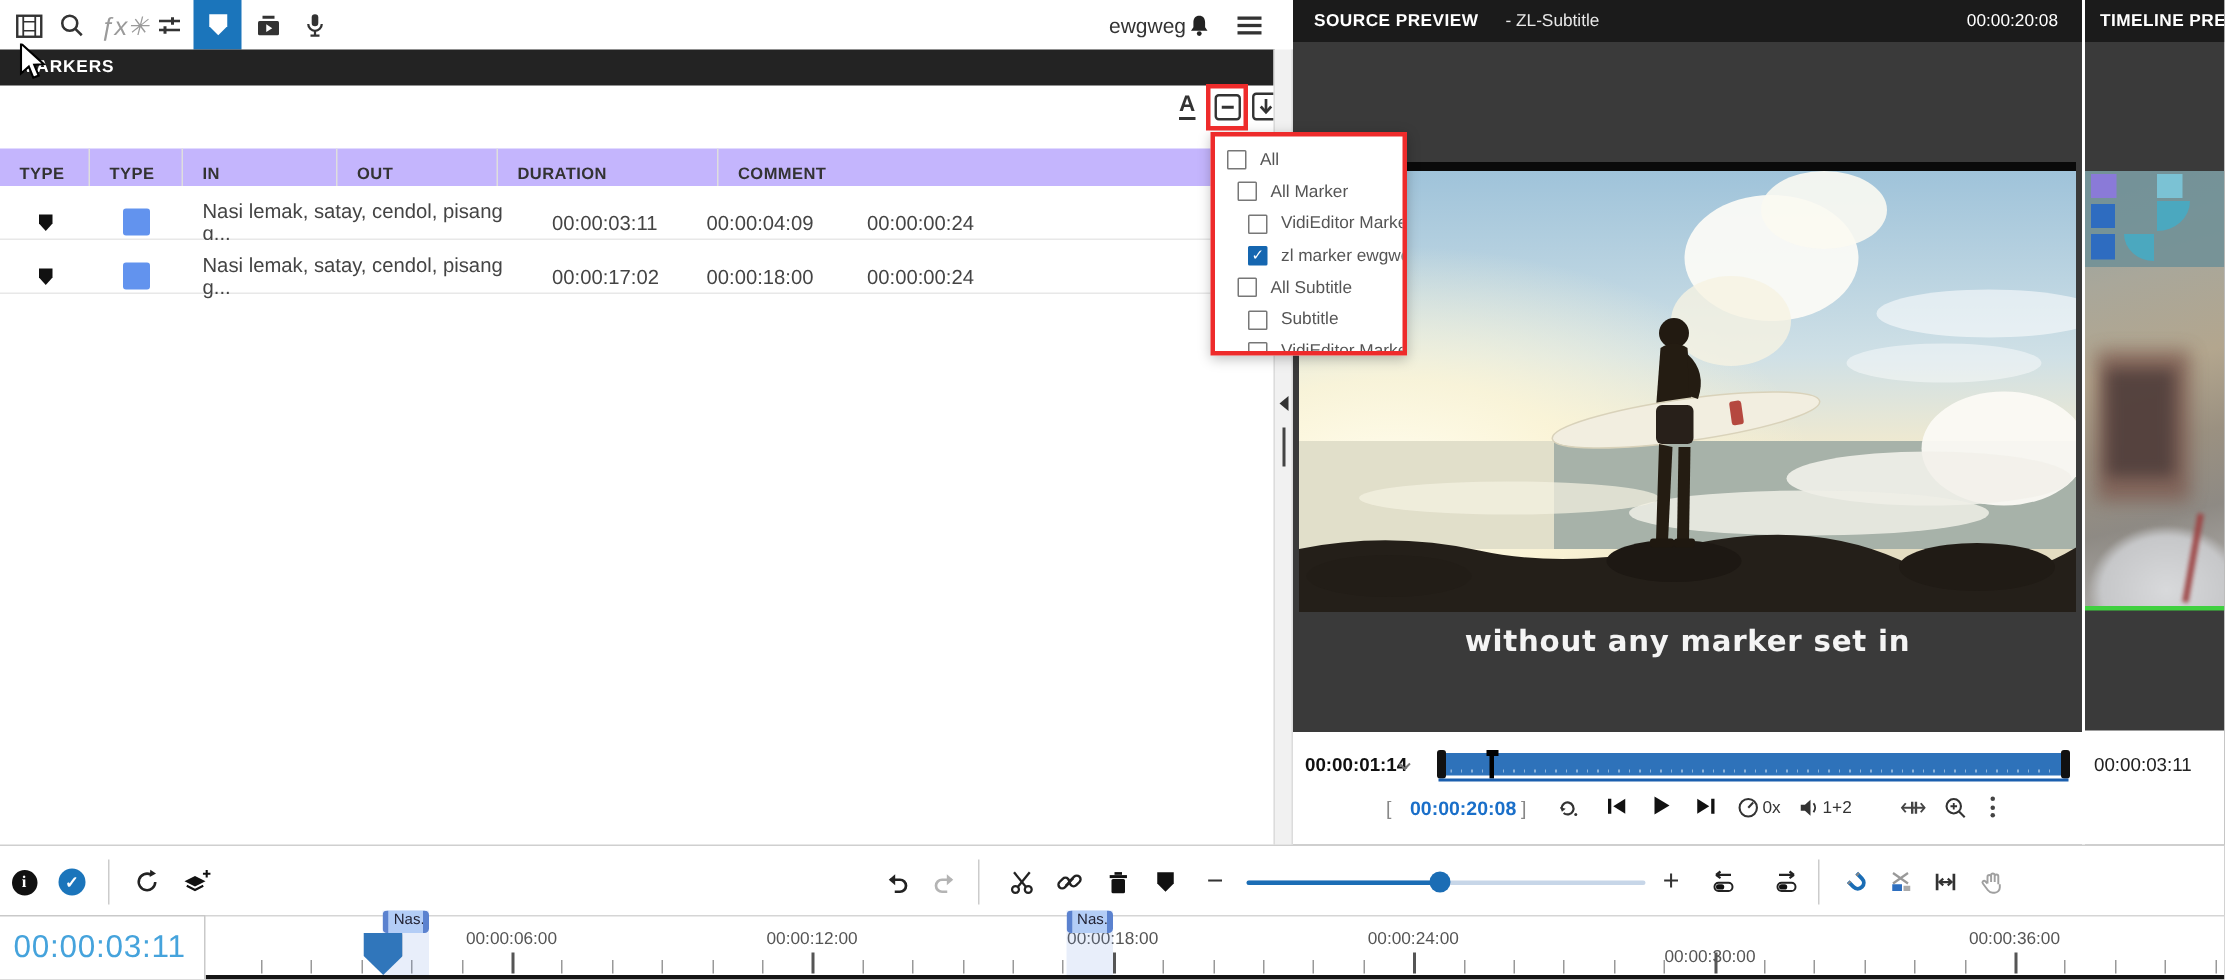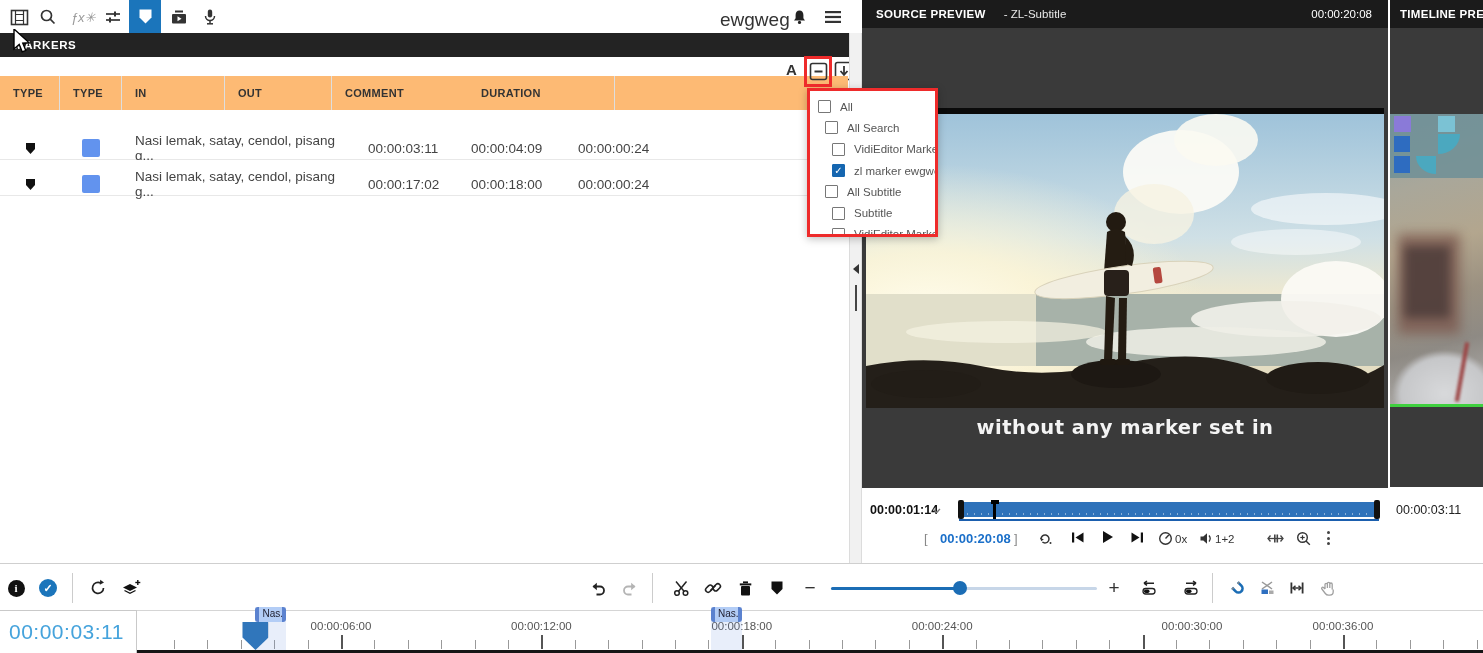--- a/index.html
+++ b/index.html
@@ -3,28 +3,28 @@
 <meta charset="utf-8">
 <style>
   *{box-sizing:border-box;margin:0;padding:0}
   body{background:#888;font-family:"Liberation Sans",sans-serif;}
   .app{position:relative;width:1483px;height:653px;background:#fff;overflow:hidden;}
   .abs{position:absolute;}
   svg{display:block}
   
   .hicon{position:absolute;top:4px;width:26px;height:26px;display:flex;align-items:center;justify-content:center;}
   .tool-active{position:absolute;left:129px;top:0;width:32px;height:33px;background:var(--accent,#1b75bb);display:flex;align-items:center;justify-content:center;}
-  .user-name{position:absolute;left:720px;top:9px;width:90px;text-align:left;font-size:19px;color:#333;}
+  .user-name{position:absolute;left:720px;top:9px;width:90px;text-align:center;font-size:14px;color:#333;}
   
   .mk-header{position:absolute;left:0;top:33px;width:850px;height:24px;background:#232323;color:#fff;
     font-size:11.5px;font-weight:bold;letter-spacing:.6px;line-height:24px;padding-left:14px;}
   .search-box{position:absolute;left:6px;top:58px;width:422px;height:26px;border:1px solid #b9b9b9;border-radius:2px;background:#fff;}
   .search-box input{width:100%;height:100%;border:0;outline:none;padding:0 26px 0 8px;font-size:13px;color:#333;font-family:inherit;background:transparent}
   .search-box input::placeholder{color:#8b8b8b}
-  .tbl-head{position:absolute;left:0;top:76px;width:848px;height:34px;background:#fdba74;display:flex;align-items:center;}
+  .tbl-head{position:absolute;left:0;top:99px;width:848px;height:34px;background:#c4b5fd;display:flex;align-items:center;}
   .tbl-head .c{height:100%;display:flex;align-items:center;padding-left:13px;font-size:11px;font-weight:bold;color:#333;letter-spacing:.3px;border-right:1px solid #dedede;}
   .row{position:absolute;left:0;width:848px;height:36px;display:flex;align-items:center;border-bottom:1px solid #e8e8e8;background:#fff;}
   .row .c{height:100%;display:flex;align-items:center;padding-left:13px;font-size:13.5px;color:#444;margin-top:13px;}
   .cw0{width:60px}.cw1{width:62px}.cw2{width:233px}.cw3{width:103px}.cw4{width:107px}.cw5{width:147px}.cw6{width:136px;border-right:none!important}
   .ctr{justify-content:center;padding-left:0!important}
   .swatch{width:18px;height:18px;border-radius:2px;background:var(--swatch,#6293ee);}
   .split{position:absolute;left:849px;top:33px;width:13px;height:530px;background:#f1f1f1;border-left:1px solid #dcdcdc;border-right:1px solid #dcdcdc;}
   
   .ann{border:3px solid var(--red,#ee2b2b);}
   .fmenu{position:absolute;left:807px;top:88px;width:131px;height:149px;background:#fff;z-index:30;box-shadow:0 2px 8px rgba(0,0,0,.25);overflow:hidden;padding-top:5px;}
@@ -86,21 +86,21 @@
           <line x1="5.5" y1="6.5" x2="13.5" y2="6.5" stroke="#333" stroke-width="1"></line>
           <line x1="5.5" y1="12.5" x2="13.5" y2="12.5" stroke="#333" stroke-width="1"></line>
         </svg>
     </span>
     <span class="hicon" style="left:35px">
       <svg width="18" height="18" viewBox="0 0 18 18">
           <circle cx="7.5" cy="7.5" r="5" fill="none" stroke="#333" stroke-width="1.7"></circle>
           <line x1="11.2" y1="11.2" x2="15.5" y2="15.5" stroke="#333" stroke-width="1.7"></line>
         </svg>
     </span>
-    <span class="hicon" style="left:70px;color:#9a9a9a;font-size:13px;font-style:italic;">ƒx✳</span>
+    <span class="hicon" style="left:70px;color:#9a9a9a;font-size:17px;font-style:italic;">ƒx✳</span>
     <span class="hicon" style="left:100px">
       <svg width="18" height="18" viewBox="0 0 18 18" stroke="#333" stroke-width="1.7">
           <line x1="2" y1="6" x2="16" y2="6"></line>
           <line x1="11" y1="3.5" x2="11" y2="8.5" stroke-width="2"></line>
           <line x1="2" y1="12" x2="16" y2="12"></line>
           <line x1="6" y1="9.5" x2="6" y2="14.5" stroke-width="2"></line>
         </svg>
     </span>
     <span class="tool-active">
       <svg width="15" height="17" viewBox="0 0 15 17">
@@ -163,22 +163,22 @@
         <line x1="10" y1="5" x2="10" y2="13" stroke="#333" stroke-width="1.8"></line>
         <path d="M6.5 10 L10 13.8 L13.5 10" fill="none" stroke="#333" stroke-width="1.8"></path>
       </svg>
   </span>
 
   <div class="tbl-head">
     <div class="c cw0">TYPE</div>
     <div class="c cw1">TYPE</div>
     <div class="c cw3">IN</div>
     <div class="c cw4">OUT</div>
+    <div class="c cw5">DURATION</div>
     <div class="c cw6">COMMENT</div>
-    <div class="c cw5">DURATION</div>
   </div>
 
   <div class="row" style="top:124px">
     <div class="c cw0 ctr">
       <svg width="11" height="13" viewBox="0 0 11 13">
           <path d="M1 1 h9 v6 l-4.5 5 -4.5 -5 z" fill="#111"></path>
         </svg>
     </div>
     <div class="c cw1 ctr">
         <span class="swatch"></span>
@@ -212,21 +212,21 @@
     <div class="abs" style="left:5px;top:252px;width:1.5px;height:26px;background:#444;"></div>
   </div>
 
   <div class="fmenu ann">
       <div class="fm-row" style="padding-left: 8px;">
         <span class="cb"></span>
         <span class="fm-label">All</span>
       </div>
       <div class="fm-row" style="padding-left: 15px;">
         <span class="cb"></span>
-        <span class="fm-label">All Search</span>
+        <span class="fm-label">All Marker</span>
       </div>
       <div class="fm-row" style="padding-left: 22px;">
         <span class="cb"></span>
         <span class="fm-label">VidiEditor Marker</span>
       </div>
       <div class="fm-row" style="padding-left: 22px;">
         <span class="cb checked">✓</span>
         <span class="fm-label">zl marker ewgweg</span>
       </div>
       <div class="fm-row" style="padding-left: 15px;">
@@ -549,21 +549,21 @@
       <div class="tick" style="left: 875.4px;"></div>
       <div class="tick" style="left: 908.8px;"></div>
       <div class="tick major" style="left: 942.2px;"></div>
       <div class="tick-label" style="left: 942.2px;">00:00:24:00</div>
       <div class="tick" style="left: 975.6px;"></div>
       <div class="tick" style="left: 1009px;"></div>
       <div class="tick" style="left: 1042.4px;"></div>
       <div class="tick" style="left: 1075.8px;"></div>
       <div class="tick" style="left: 1109.2px;"></div>
       <div class="tick major" style="left: 1142.6px;"></div>
-      <div class="tick-label" style="left: 1192px;">00:00:30:00</div>
+      <div class="tick-label" style="left: 1140px; margin-top: 12px;">00:00:30:00</div>
       <div class="tick" style="left: 1176px;"></div>
       <div class="tick" style="left: 1209.4px;"></div>
       <div class="tick" style="left: 1242.8px;"></div>
       <div class="tick" style="left: 1276.2px;"></div>
       <div class="tick" style="left: 1309.6px;"></div>
       <div class="tick major" style="left: 1343px;"></div>
       <div class="tick-label" style="left: 1343px;">00:00:36:00</div>
       <div class="tick" style="left: 1376.4px;"></div>
       <div class="tick" style="left: 1409.8px;"></div>
       <div class="tick" style="left: 1443.2px;"></div>

